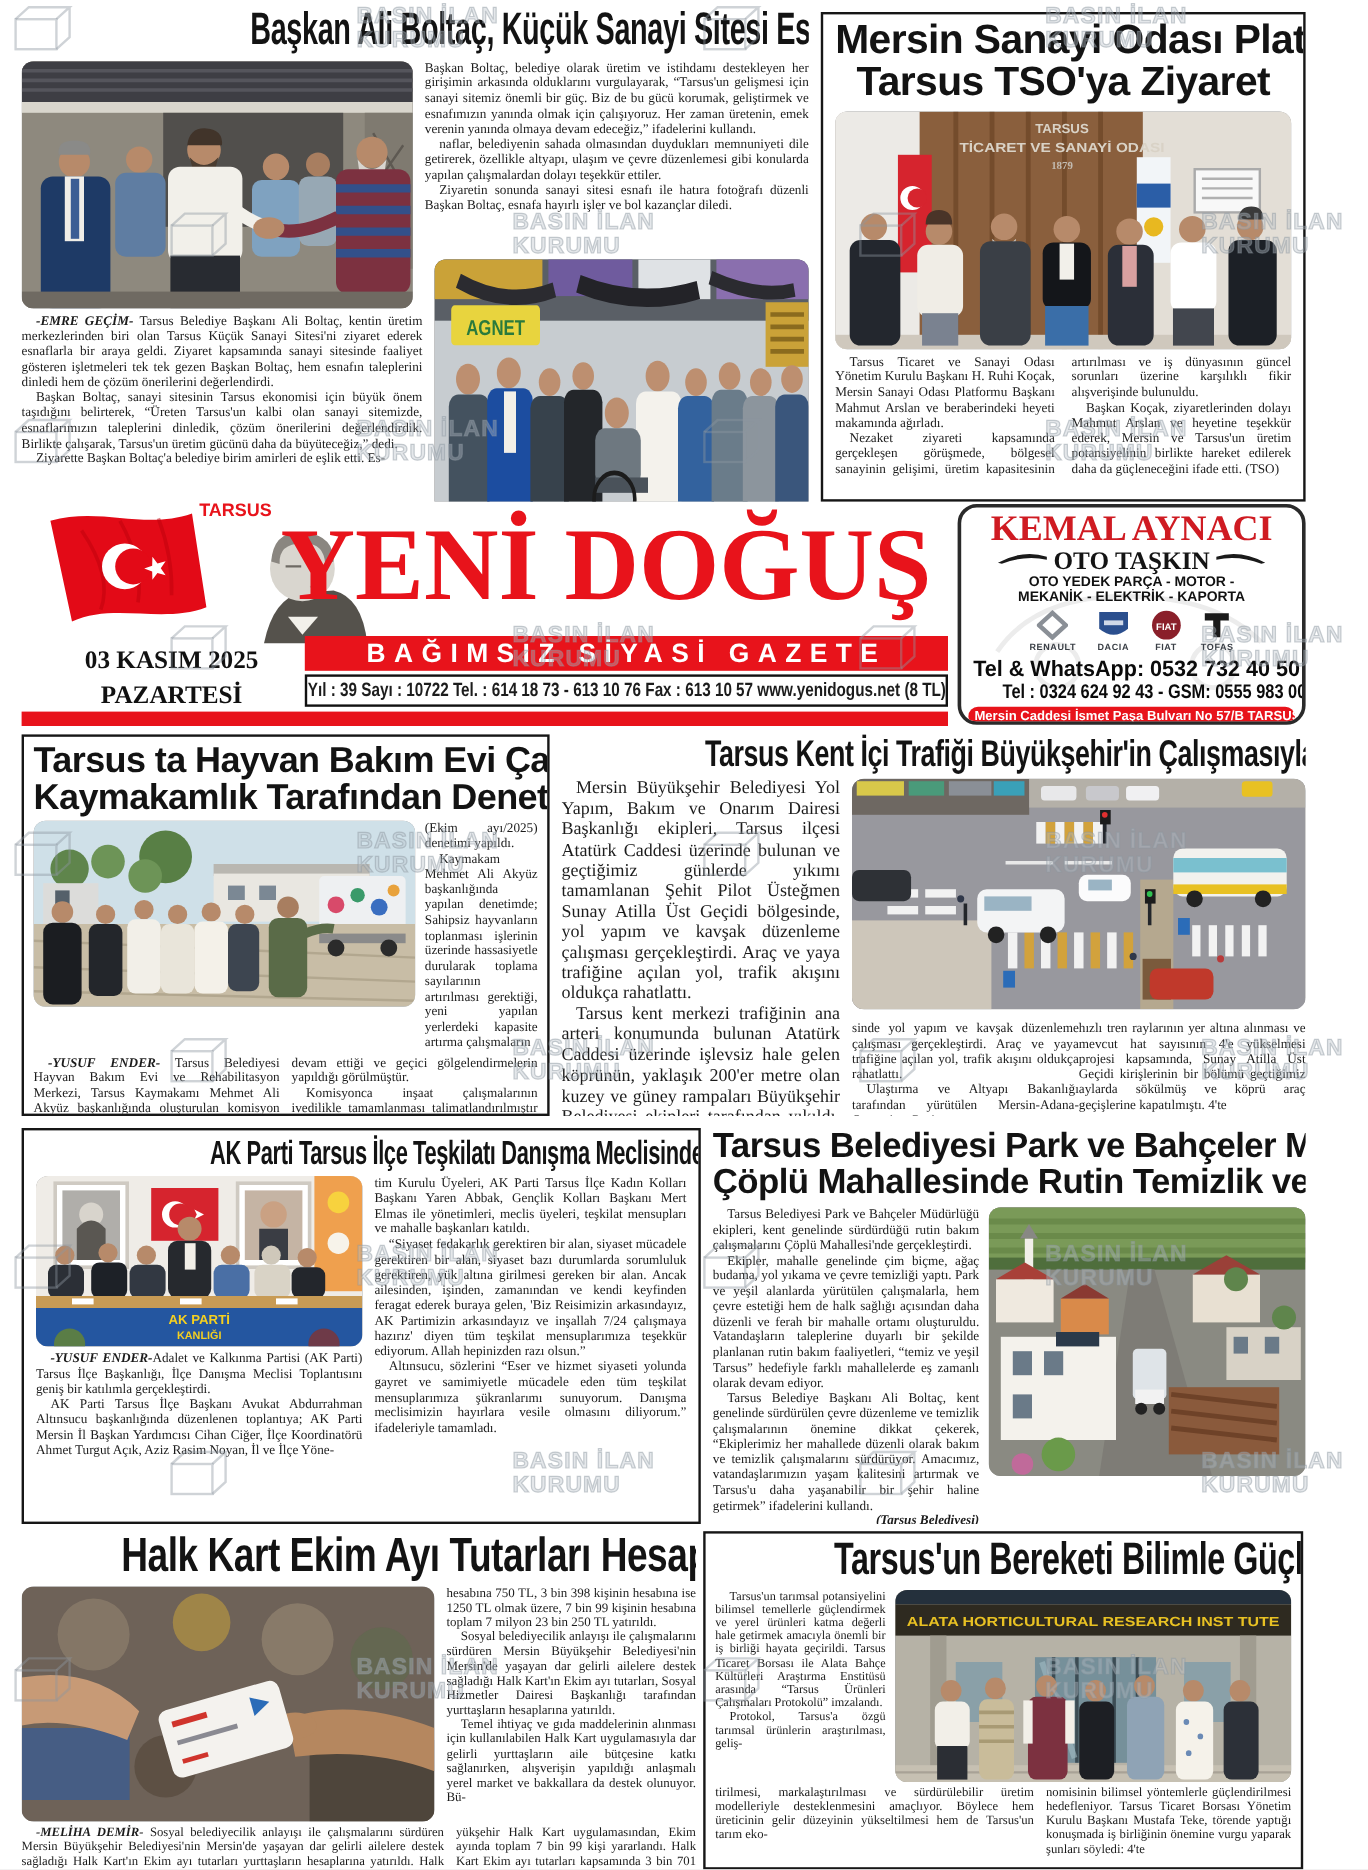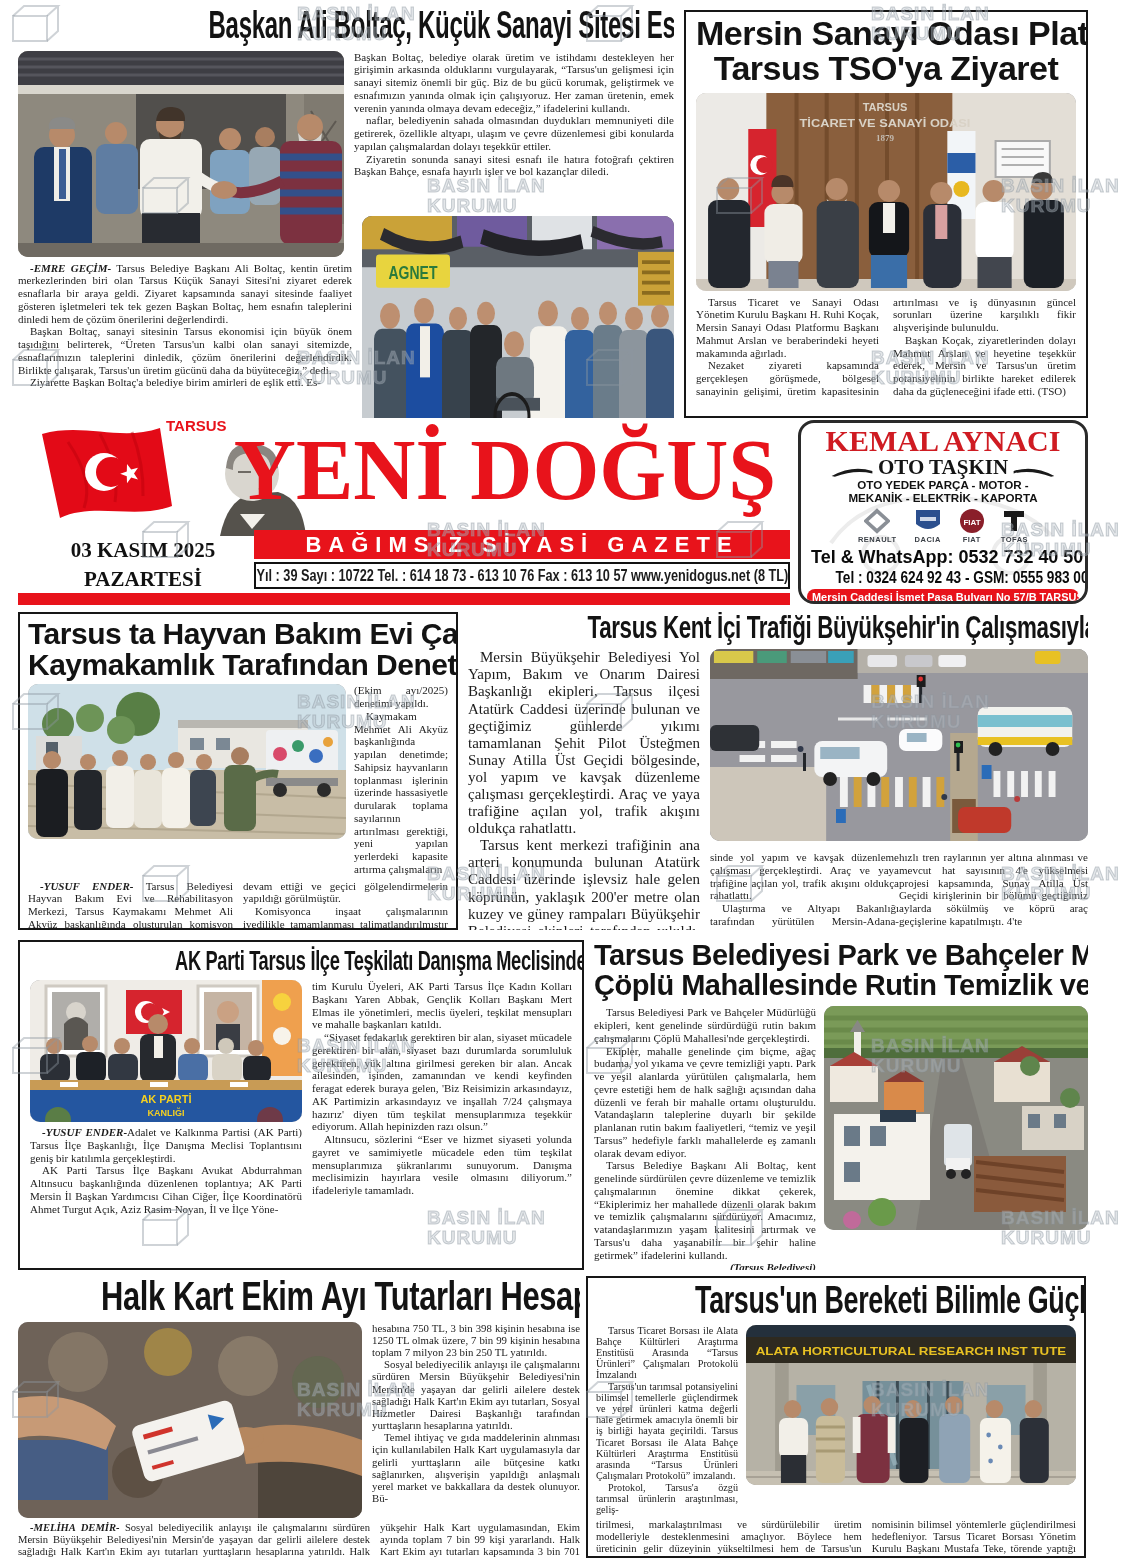--- a/index.html
+++ b/index.html
@@ -54,21 +54,21 @@
           font-size:21px;line-height:1.4;color:#111;}
   .m-bar{position:absolute;left:0;top:173px;width:772px;height:12px;background:#e8131b;}
   
   .ad{position:absolute;left:798px;top:420px;width:290px;height:184px;border:3px solid #2a2a2a;
       border-radius:16px;background:#fff;text-align:center;padding:2px 6px 0;overflow:hidden;}
   .ad-car{position:absolute;left:10px;top:40px;width:270px;height:120px;opacity:.35;}
   .ad-inner{position:relative;}
   .ad-name{font-family:"Liberation Serif",serif;font-weight:bold;font-size:30px;color:#cf1b22;
            line-height:1.05;white-space:nowrap;}
   .ad-name .fit,.ad-ph .fit,.ad-addr .fit{display:inline-block;transform-origin:50% 50%;white-space:nowrap;}
-  .ad-brand{display:flex;align-items:flex-end;justify-content:center;gap:4px;
+  .ad-brand{display:flex;align-items:flex-start;justify-content:center;gap:4px;
             font-family:"Liberation Serif",serif;font-weight:bold;font-size:21px;color:#141414;line-height:1;}
   .ad-srv{font-family:"Liberation Sans",sans-serif;font-weight:bold;font-size:11.6px;line-height:1.2;color:#111;}
   .ad-logos{display:flex;justify-content:center;gap:16px;margin:3px 0 2px;align-items:flex-end;}
   .ad-logo{display:flex;flex-direction:column;align-items:center;gap:1px;}
   .ad-logo .lbl{font-family:"Liberation Sans",sans-serif;font-weight:bold;font-size:7.5px;color:#3a3f46;letter-spacing:.5px;}
   .ad-ph{font-family:"Liberation Sans",sans-serif;font-weight:bold;color:#0b0b0b;white-space:nowrap;}
   .ad-ph1{font-size:18.5px;} .ad-ph2{font-size:16.5px;}
   .ad-addr{background:#e8131b;color:#fff;border-radius:9px;font-family:"Liberation Sans",sans-serif;
            font-weight:bold;font-size:11px;padding:2px 4px;margin-top:2px;white-space:nowrap;}
   
@@ -158,21 +158,21 @@
           <rect x="124" y="162" width="58" height="44" fill="#282b31"></rect>
           <path d="M170 118q22 18 36 20" stroke="#f2f0ea" stroke-width="11" fill="none"></path>
           <path d="M264 130q-32 16-54 10" stroke="#7c3140" stroke-width="11" fill="none"></path>
           <ellipse cx="206" cy="139" rx="13" ry="9" fill="#b78a6a"></ellipse>
           <rect y="192" width="326" height="14" fill="#6f6a62"></rect>
         </svg>
       </div>
       <div class="body cont">
           <p class="para">Başkan Boltaç, belediye olarak üretim ve istihdamı destekleyen her girişimin arkasında olduklarını vurgulayarak, “Tarsus'un gelişmesi için sanayi sitemiz önemli bir güç. Biz de bu gücü korumak, geliştirmek ve esnafımızın yanında olmak için çalışıyoruz. Her zaman üretenin, emek verenin yanında olmaya devam edeceğiz,” ifadelerini kullandı.</p>
           <p class="para">naflar, belediyenin sahada olmasından duydukları memnuniyeti dile getirerek, özellikle altyapı, ulaşım ve çevre düzenlemesi gibi konularda yapılan çalışmalardan dolayı teşekkür ettiler.</p>
-          <p class="para">Ziyaretin sonunda sanayi sitesi esnafı ile hatıra fotoğrafı çektiren Başkan Bahçe, esnafa hayırlı işler ve bol kazançlar diledi.</p>
+          <p class="para">Ziyaretin sonunda sanayi sitesi esnafı ile hatıra fotoğrafı düzenli Başkan Boltaç, esnafa hayırlı işler ve bol kazançlar diledi.</p>
         </div>
     </div>
     <div class="a1-bot">
       <div class="body">
         <p class="lead"><b class="by">-EMRE GEÇİM-</b><span> Tarsus Belediye Başkanı Ali Boltaç, kentin üretim merkezlerinden biri olan Tarsus Küçük Sanayi Sitesi'ni ziyaret ederek esnaflarla bir araya geldi. Ziyaret kapsamında sanayi sitesinde faaliyet gösteren işletmeleri tek tek gezen Başkan Boltaç, hem esnafın taleplerini dinledi hem de çözüm önerilerini değerlendirdi.</span></p>
         <div>
             <p class="para">Başkan Boltaç, sanayi sitesinin Tarsus ekonomisi için büyük önem taşıdığını belirterek, “Üreten Tarsus'un kalbi olan sanayi sitemizde, esnaflarımızın taleplerini dinledik, çözüm önerilerini değerlendirdik. Birlikte çalışarak, Tarsus'un üretim gücünü daha da büyüteceğiz,” dedi.</p>
             <p class="para">Ziyarette Başkan Boltaç'a belediye birim amirleri de eşlik etti. Es-</p>
           </div>
       </div>
@@ -680,21 +680,20 @@
       <div class="cont">
           <p class="para">yükşehir Halk Kart uygulamasından, Ekim ayında toplam 7 bin 99 kişi yararlandı. Halk Kart Ekim ayı tutarları kapsamında 3 bin 701 kişinin hesabına 750 TL, 3 bin 398 kişinin hesabına ise 1250 TL olmak üzere, 7 bin 99 kişinin hesabına toplam 7 milyon 23 bin 250 TL yatırıldı.</p>
         </div>
     </div>
   </section>
 
   <section class="a8 boxed">
     <h1 class="hl"><span class="fit" style="transform: scaleX(0.707965);">Tarsus'un Bereketi Bilimle Güçlenecek</span></h1>
     <div class="a8-row">
       <div class="body a8-left">
-          <p class="para">Tarsus Ticaret Borsası ile Alata Bahçe Kültürleri Araştırma Enstitüsü Arasında “Tarsus Ürünleri” Çalışmaları Protokolü İmzalandı</p>
           <p class="para">Tarsus'un tarımsal potansiyelini bilimsel temellerle güçlendirmek ve yerel ürünleri katma değerli hale getirmek amacıyla önemli bir iş birliği hayata geçirildi. Tarsus Ticaret Borsası ile Alata Bahçe Kültürleri Araştırma Enstitüsü arasında “Tarsus Ürünleri Çalışmaları Protokolü” imzalandı.</p>
           <p class="para">Protokol, Tarsus'a özgü tarımsal ürünlerin araştırılması, geliş-</p>
         </div>
       <div class="photo p-8">
         <svg viewBox="0 0 340 160" preserveAspectRatio="none">
           <rect width="340" height="160" fill="#b6b2a6"></rect>
           <rect width="340" height="12" fill="#24303c"></rect>
           <rect y="12" width="340" height="26" fill="#2e2a20"></rect>
           <text x="170" y="30" font-size="11" font-weight="bold" fill="#e8c123" text-anchor="middle" textLength="320" lengthAdjust="spacingAndGlyphs" font-family="Liberation Sans,sans-serif">ALATA HORTICULTURAL RESEARCH INST TUTE</text>
           <rect x="30" y="38" width="14" height="122" fill="#a09c90"></rect>

